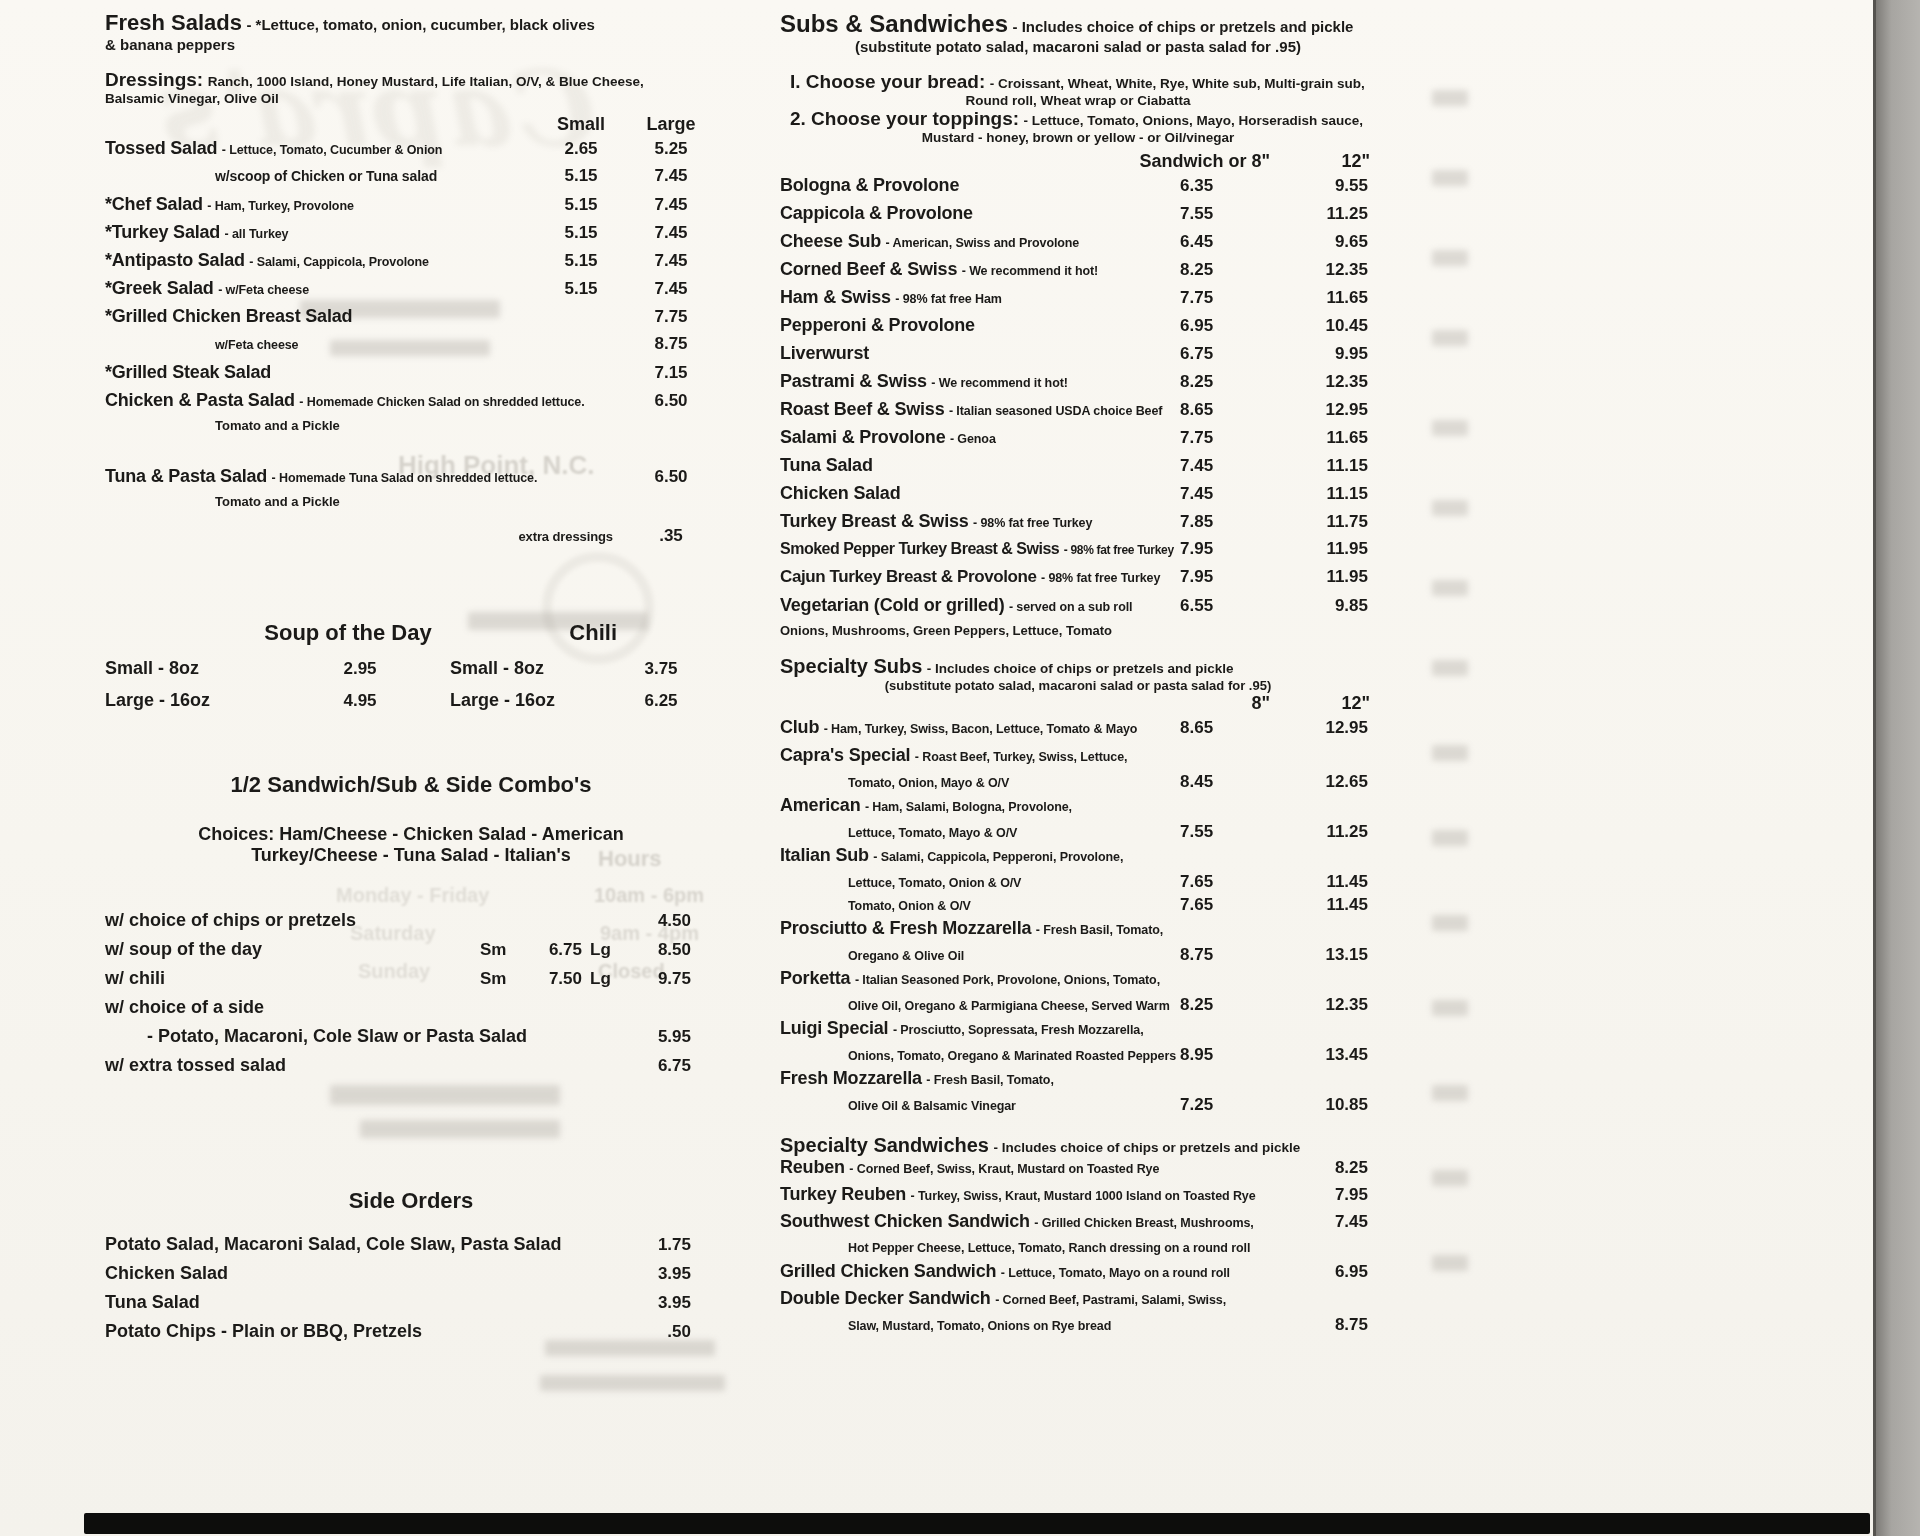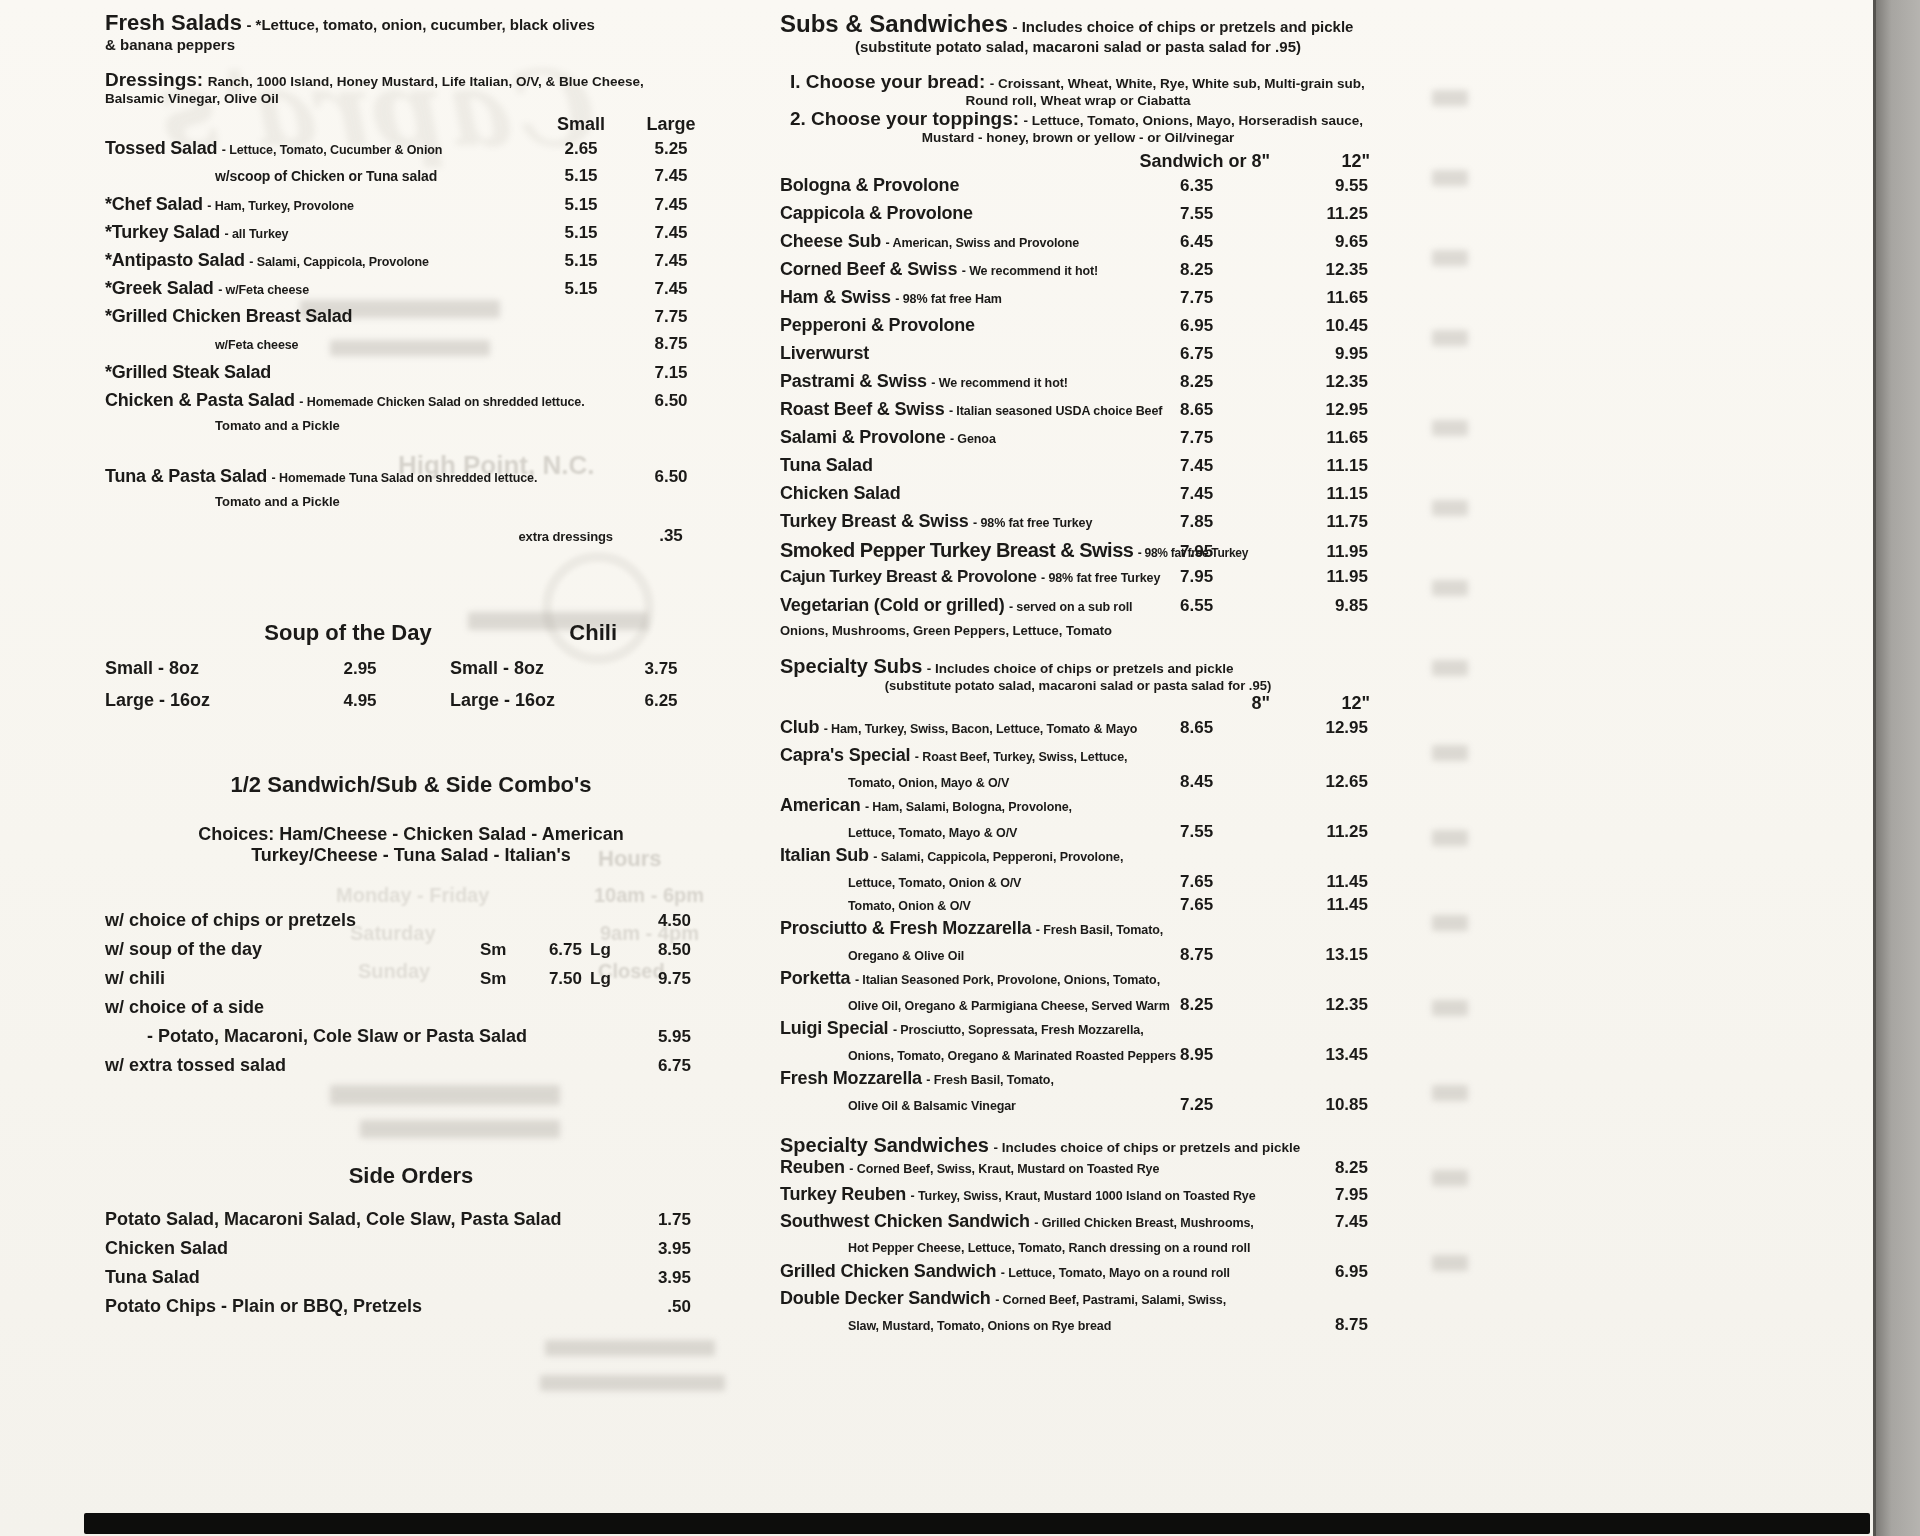--- a/index.html
+++ b/index.html
@@ -14,21 +14,21 @@
   .h1{font-size:22px}
   .h1r{font-size:24px}
   .h2{font-size:19px}
   .h3{font-size:20px}
   .u{text-decoration-thickness:2px;text-underline-offset:4px}
   .note{font-size:15px}
   .s15{font-size:13.5px}
   .name{font-size:18px;letter-spacing:-0.2px}
   .desc{font-size:12.5px;letter-spacing:-0.1px}
   .di{font-size:14px}
-  .cond .name{font-size:20px;letter-spacing:-0.5px}
+  .cond .name{font-size:16px;letter-spacing:-0.5px}
   .cond .desc{font-size:12px;letter-spacing:-0.3px}
   .cond2 .name{font-size:17px;letter-spacing:-0.4px}
   .center{text-align:center}
   
   .g3l{display:grid;grid-template-columns:1fr 88px 92px;align-items:baseline;min-height:28px}
   .g3r{display:grid;grid-template-columns:1fr 100px 96px;align-items:baseline;min-height:28px}
   .txt{white-space:nowrap;min-width:0}
   .pc{font-size:17px}
   .g3l .c2,.g3l .c3{text-align:center}
   .g3r .c2{text-align:left;padding-right:10px}
@@ -247,21 +247,21 @@
     </div>
     <div class="combo1">
       <span class="lab ind-c">- Potato, Macaroni, Cole Slaw or Pasta Salad</span>
       <span class="p">5.95</span>
     </div>
     <div class="combo1">
       <span class="lab">w/ extra tossed salad</span>
       <span class="p">6.75</span>
     </div>
 
-    <div class="center" style="margin-top:79px">
+    <div class="center" style="margin-top:104px">
       <span class="h1 u">Side Orders</span>
     </div>
     <div class="combo1" style="margin-top:20px">
       <span class="lab">Potato Salad, Macaroni Salad, Cole Slaw, Pasta Salad</span>
       <span class="p">1.75</span>
     </div>
     <div class="combo1">
       <span class="lab">Chicken Salad</span>
       <span class="p">3.95</span>
     </div>

